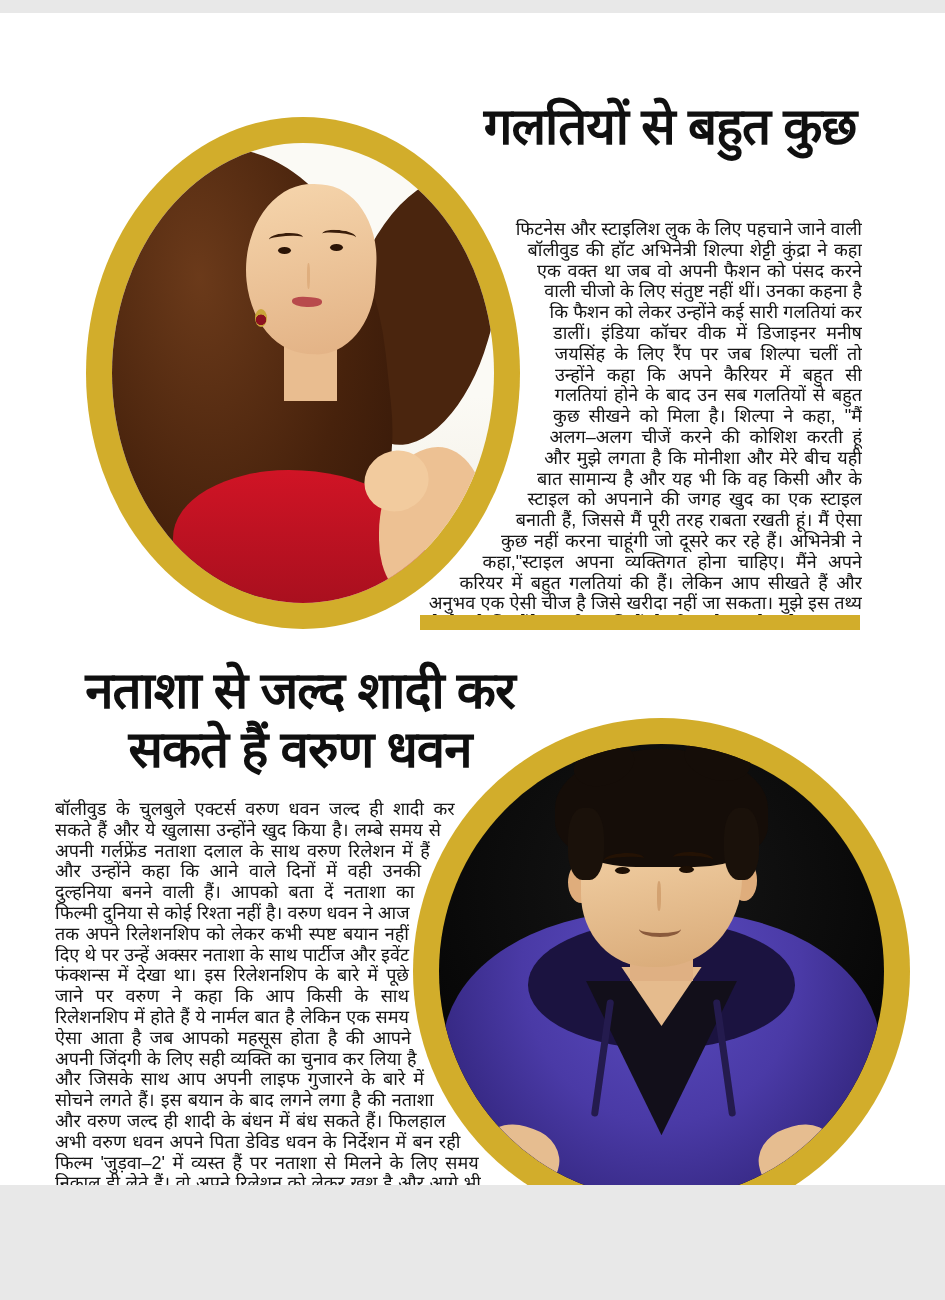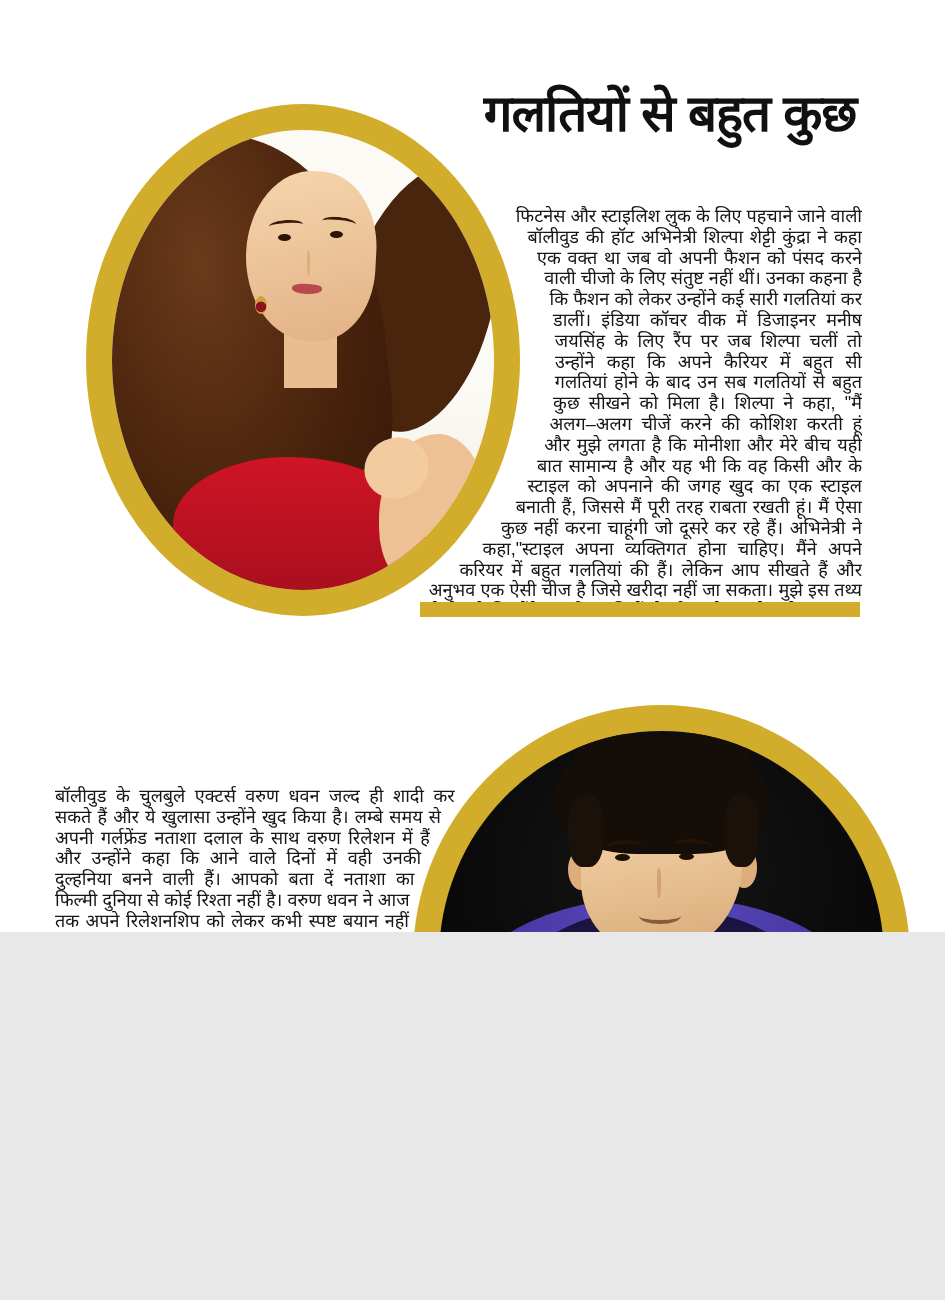--- a/index.html
+++ b/index.html
@@ -1,17 +1,17 @@
 <!DOCTYPE html>
 <html><head>
 <meta charset="utf-8">
 <style>
   html,body{margin:0;padding:0;background:#e8e8e8;}
   #page{
-    position:relative;width:945px;height:932px;margin:0 auto;
+    position:relative;width:945px;height:1172px;margin:13px auto;
     background:#ffffff;overflow:hidden;
     font-family:"Liberation Sans",sans-serif;color:#1a1a1a;
   }
   .abs{position:absolute;}
 
   
   .headline{font-weight:bold;color:#101010;line-height:1.16;text-align:center;letter-spacing:-1px;}
   #title1{left:450px;top:84px;width:440px;font-size:51px;}
   #title2{left:70px;top:648px;width:460px;font-size:51px;}
 
@@ -156,20 +156,24 @@
       <div class="p2-brow r"></div>
       <div class="p2-eye l"></div>
       <div class="p2-eye r"></div>
       <div class="p2-nose"></div>
       <div class="p2-smile"></div>
       <div class="p2-hand l"></div>
       <div class="p2-hand r"></div>
     </div>
   </div>
 
+  <div class="abs headline" id="title2">
+    <div>नताशा से जल्द शादी कर</div>
+    <div>सकते हैं वरुण धवन</div>
+  </div>
 
   <div class="abs bodycopy" id="body2">
     <div class="wrapshape"></div>
     <span>बॉलीवुड के चुलबुले एक्टर्स वरुण धवन जल्द ही शादी कर सकते हैं और ये खुलासा उन्होंने खुद किया है। लम्बे समय से अपनी गर्लफ्रेंड नताशा दलाल के साथ वरुण रिलेशन में हैं और उन्होंने कहा कि आने वाले दिनों में वही उनकी दुल्हनिया बनने वाली हैं। आपको बता दें नताशा का फिल्मी दुनिया से कोई रिश्ता नहीं है। वरुण धवन ने आज तक अपने रिलेशनशिप को लेकर कभी स्पष्ट बयान नहीं दिए थे पर उन्हें अक्सर नताशा के साथ पार्टीज और इवेंट फंक्शन्स में देखा था। इस रिलेशनशिप के बारे में पूछे जाने पर वरुण ने कहा कि आप किसी के साथ रिलेशनशिप में होते हैं ये नार्मल बात है लेकिन एक समय ऐसा आता है जब आपको महसूस होता है की आपने अपनी जिंदगी के लिए सही व्यक्ति का चुनाव कर लिया है और जिसके साथ आप अपनी लाइफ गुजारने के बारे में सोचने लगते हैं। इस बयान के बाद लगने लगा है की नताशा और वरुण जल्द ही शादी के बंधन में बंध सकते हैं। फिलहाल अभी वरुण धवन अपने पिता डेविड धवन के निर्देशन में बन रही फिल्म 'जुड़वा–2' में व्यस्त हैं पर नताशा से मिलने के लिए समय निकाल ही लेते हैं। वो अपने रिलेशन को लेकर खुश है और आगे भी ये रिश्ता ऐसे ही ख़ास बना रहेगा।</span>
   </div>
 
   <div class="abs" id="footer-grayblock"></div>
   <div class="abs" id="footer-greenbar"></div>
   <div class="abs" id="footer-blackbar">
     <span id="footer-date">अगस्त 2017</span>

